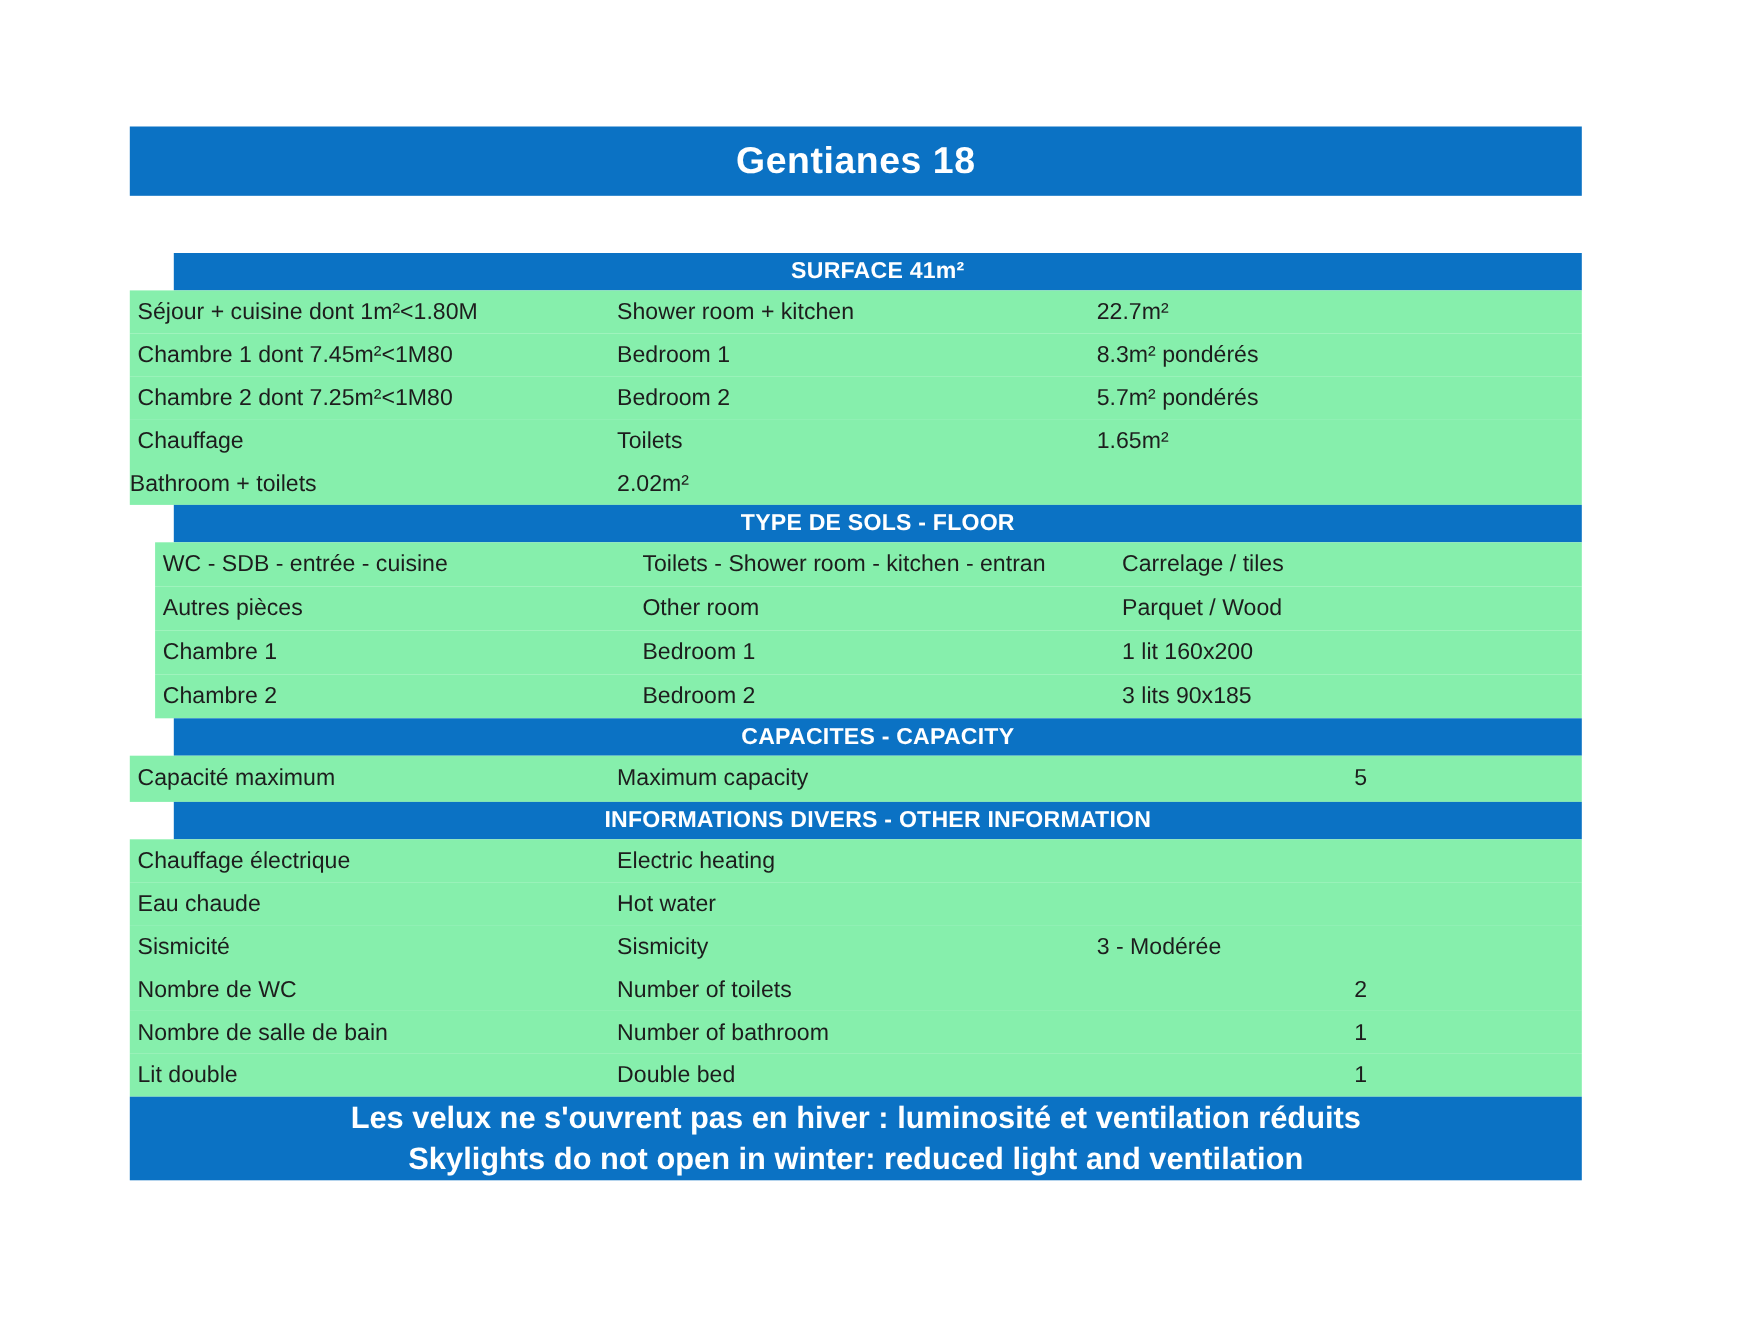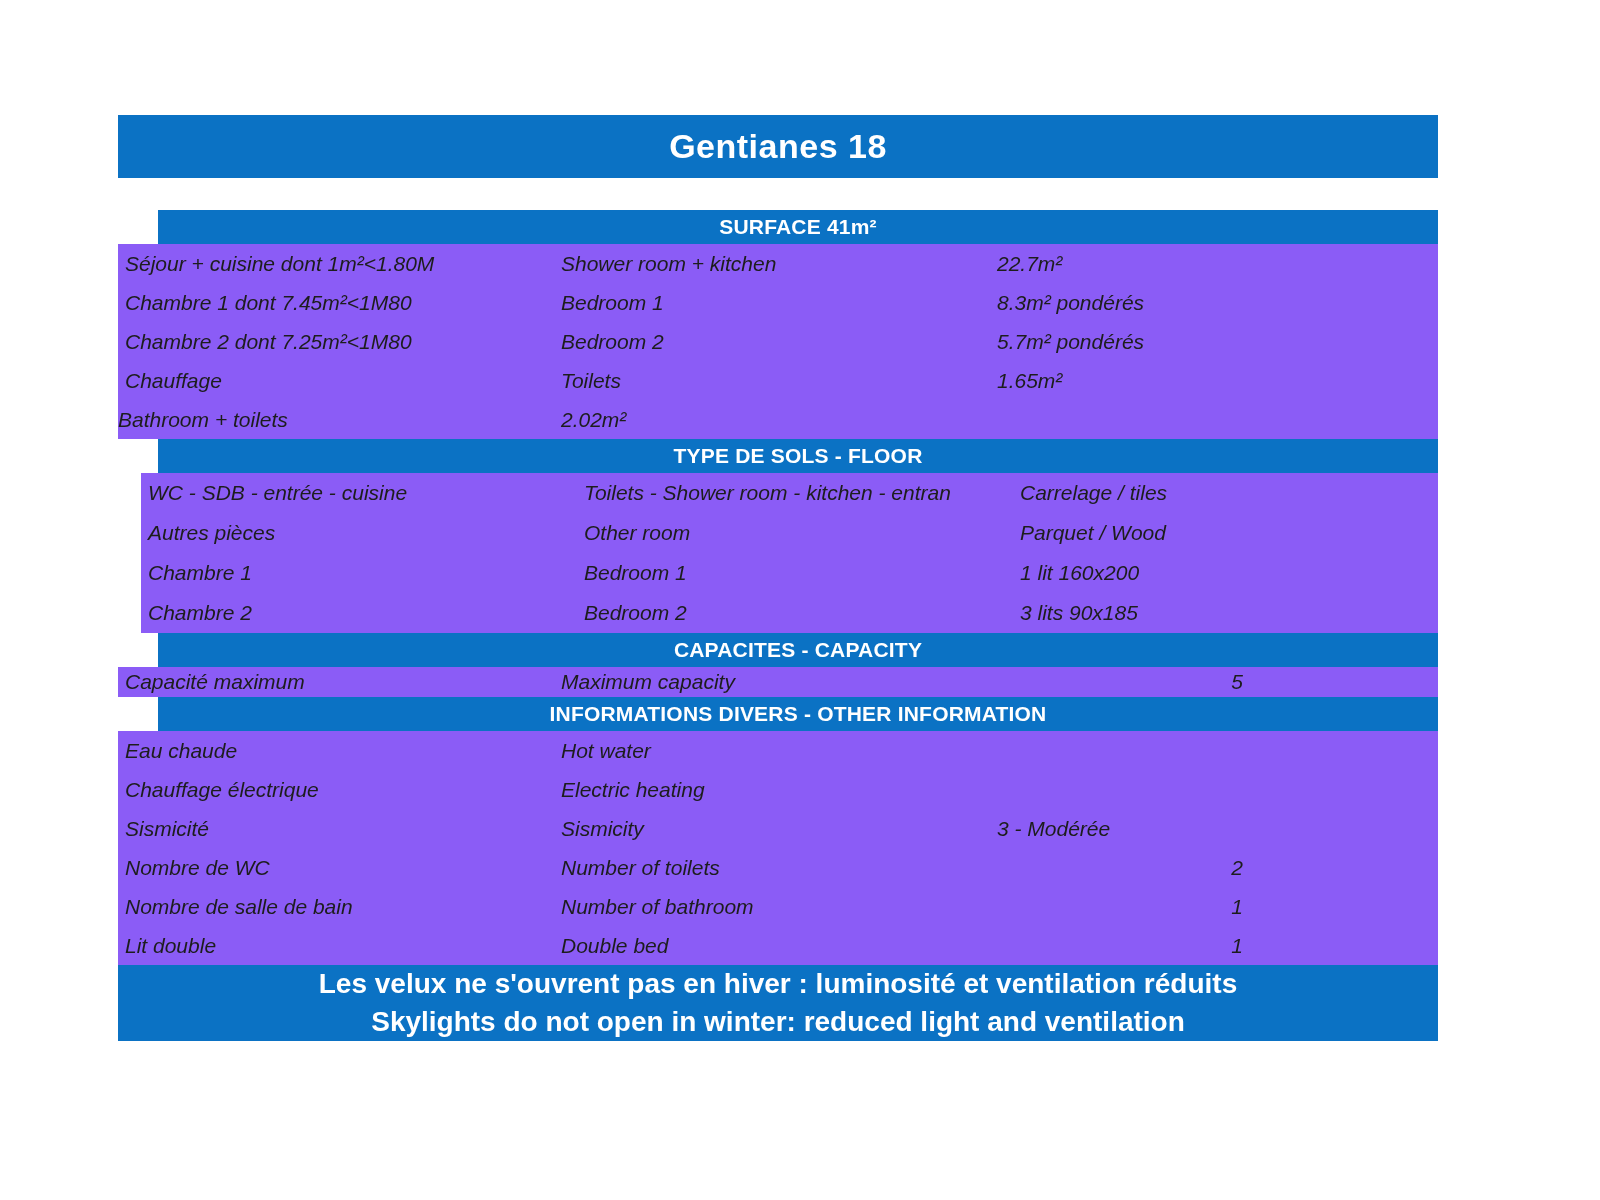--- a/index.html
+++ b/index.html
@@ -16,44 +16,43 @@
     left: 118px; top: 115px;
     width: 1320px;
   }
   .title-banner {
     height: 63px;
     background: var(--accent);
     color: #ffffff;
     font-size: 34px;
     font-weight: bold;
     display: flex; align-items: center; justify-content: center;
-    margin-bottom: 32px;
+    margin-bottom: 52px;
     letter-spacing: 0.5px;
   }
   .band {
     height: 34px;
     background: var(--accent);
     color: #ffffff;
     font-size: 21px;
     font-weight: bold;
     display: flex; align-items: center; justify-content: center;
     letter-spacing: 0.2px;
     margin-left: 40px;
   }
   .row {
     display: grid;
     grid-template-columns: 443px 436px 160px 160px;
     align-items: center;
     height: 39px;
     font-size: 21px;
-    background: #8b5cf6;
-    font-style: italic;
+    background: #86efac;
   }
   .sec-type .row, .sec-couch .row { height: 40px; margin-left: 23px; }
-  .sec-cap .row { height: 30px; }
+  .sec-cap .row { height: 42px; }
   .cell-fr { padding-left: 7px; white-space: nowrap; overflow: hidden; }
   .cell-en { white-space: nowrap; overflow: hidden; }
   .cell-val { white-space: nowrap; overflow: visible; }
   .cell-num { text-align: center; white-space: nowrap; }
   .footer-banner {
     background: var(--accent);
     color: #ffffff;
     font-size: 28px;
     font-weight: bold;
     text-align: center;
@@ -138,28 +137,28 @@
       <div class="cell-fr">Capacité maximum</div>
       <div class="cell-en">Maximum capacity</div>
       <div class="cell-val"></div>
       <div class="cell-num">5</div>
     </div>
   </section>
 
   <section class="sec-info">
     <div class="band">INFORMATIONS DIVERS - OTHER INFORMATION</div>
     <div class="row">
-      <div class="cell-fr">Eau chaude</div>
-      <div class="cell-en">Hot water</div>
+      <div class="cell-fr">Chauffage électrique</div>
+      <div class="cell-en">Electric heating</div>
       <div class="cell-val"></div>
       <div class="cell-num"></div>
     </div>
     <div class="row">
-      <div class="cell-fr">Chauffage électrique</div>
-      <div class="cell-en">Electric heating</div>
+      <div class="cell-fr">Eau chaude</div>
+      <div class="cell-en">Hot water</div>
       <div class="cell-val"></div>
       <div class="cell-num"></div>
     </div>
     <div class="row">
       <div class="cell-fr">Sismicité</div>
       <div class="cell-en">Sismicity</div>
       <div class="cell-val">3 - Modérée</div>
       <div class="cell-num"></div>
     </div>
     <div class="row">

